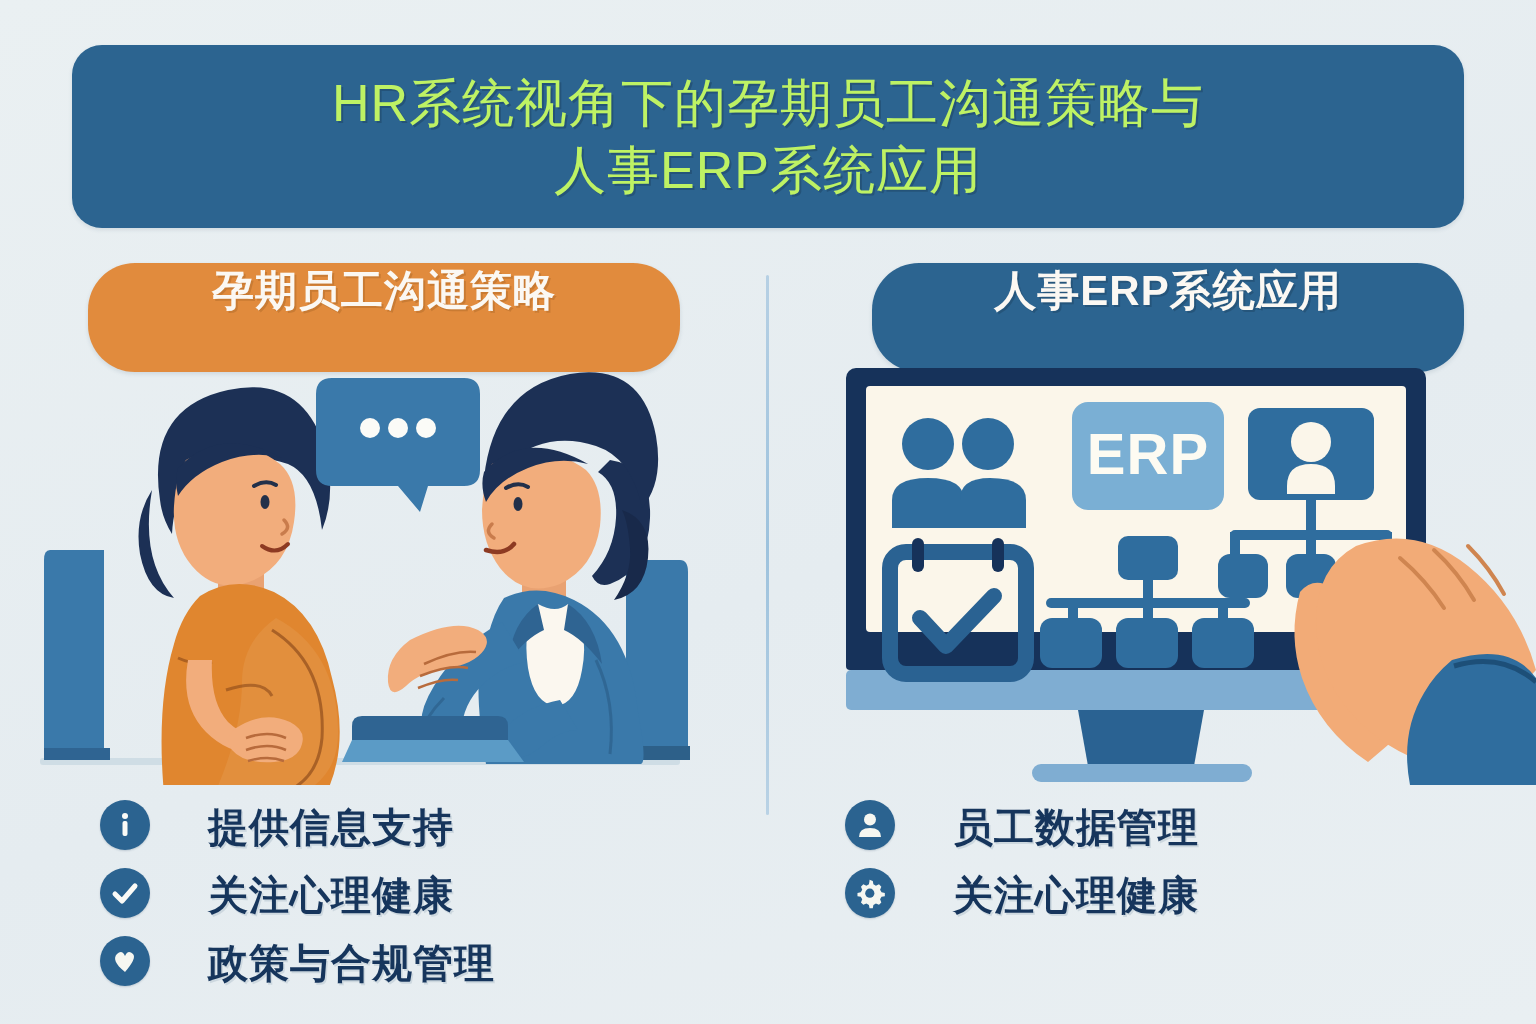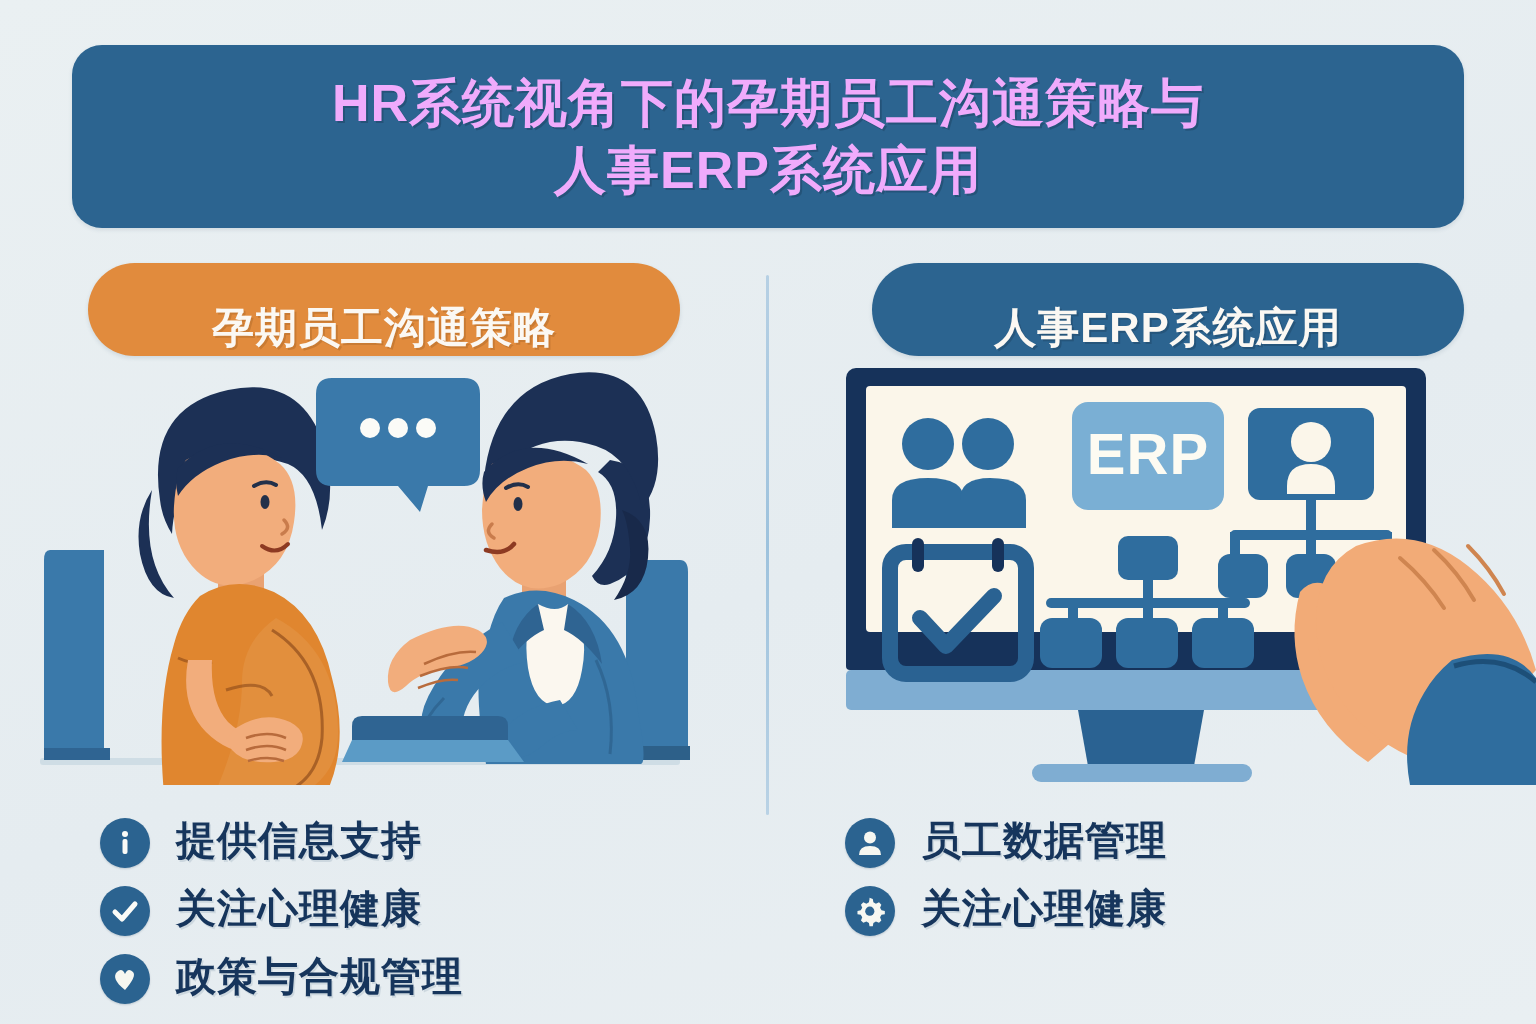--- a/index.html
+++ b/index.html
@@ -21,36 +21,36 @@
     position: absolute;
     left: 72px; top: 45px;
     width: 1392px; height: 183px;
     background: #2c6490;
     border-radius: 30px;
     display: flex; flex-direction: column;
     align-items: center; justify-content: center;
     box-shadow: 0 2px 4px rgba(40,70,95,0.12);
   }
   .title-line {
-    color: #f0abfc;
+    color: #bef264;
     font-size: 52px;
-    font-weight: bold;
+    font-weight: normal;
     letter-spacing: 1px;
     line-height: 1.28;
     text-align: right;
     white-space: nowrap;
     text-shadow: 2px 2px 0 rgba(20,45,70,0.30);
   }
 
   
   .pill {
     position: absolute;
-    height: 93px;
+    height: 109px;
     border-radius: 47px;
-    display: flex; align-items: flex-end; justify-content: center;
+    display: flex; align-items: flex-start; justify-content: center;
     box-shadow: 0 2px 4px rgba(40,70,95,0.13);
   }
   .pill-label {
     font-size: 42px; font-weight: bold;
     color: #fbf8f3;
     white-space: nowrap;
     letter-spacing: 1px;
     text-shadow: 2px 2px 0 rgba(120,70,20,0.22);
   }
   #pill-left  { left: 88px;  top: 263px; width: 592px; background: #e18b3d; }
@@ -90,22 +90,23 @@
     fill: #fdfbf2;
     letter-spacing: 1px;
   }
 
   
   .bullets { position: absolute; }
   #bullets-left  { left: 100px; top: 800px; }
   #bullets-right { left: 845px; top: 800px; }
 
   .bullet-row {
-    display: flex; align-items: flex-end;
+    display: flex; align-items: flex-start;
     height: 68px;
+    gap: 32px;
   }
   .bullet-icon {
     width: 50px; height: 50px; flex: 0 0 50px;
     border-radius: 50%;
     background: #2b6390;
     display: flex; align-items: center; justify-content: center;
     box-shadow: 0 1px 2px rgba(30,60,90,0.2);
   }
   .bullet-icon svg { display: block; }
   .bullet-text {

